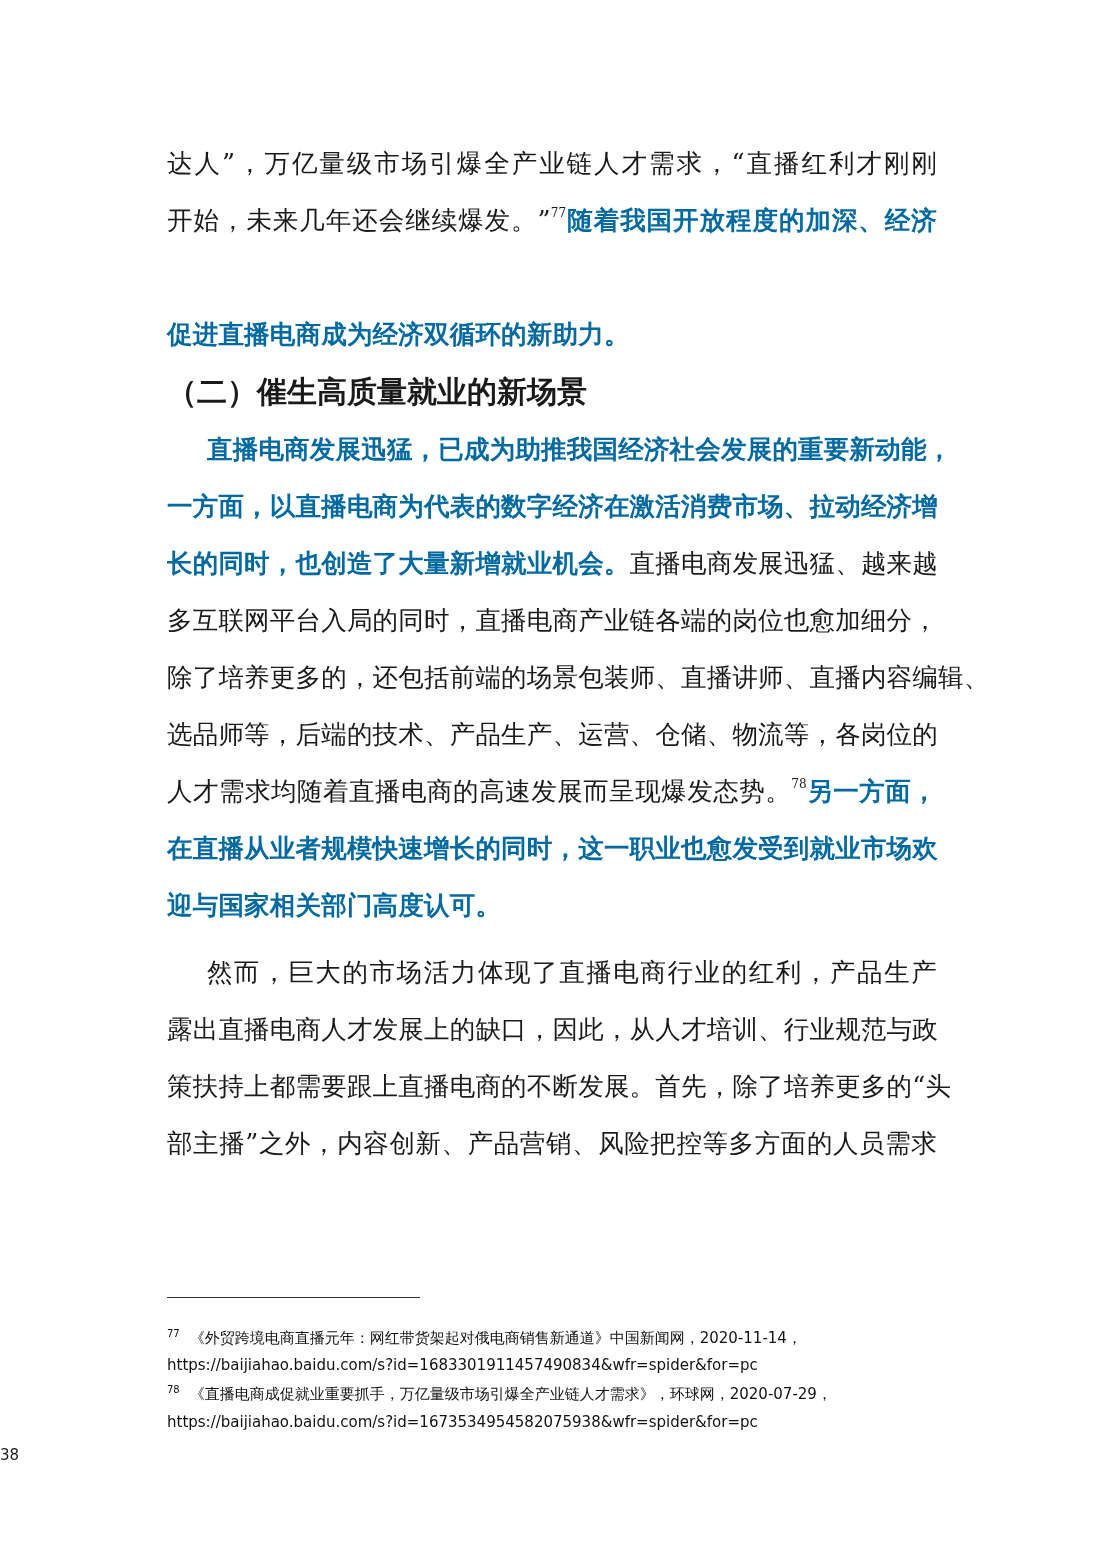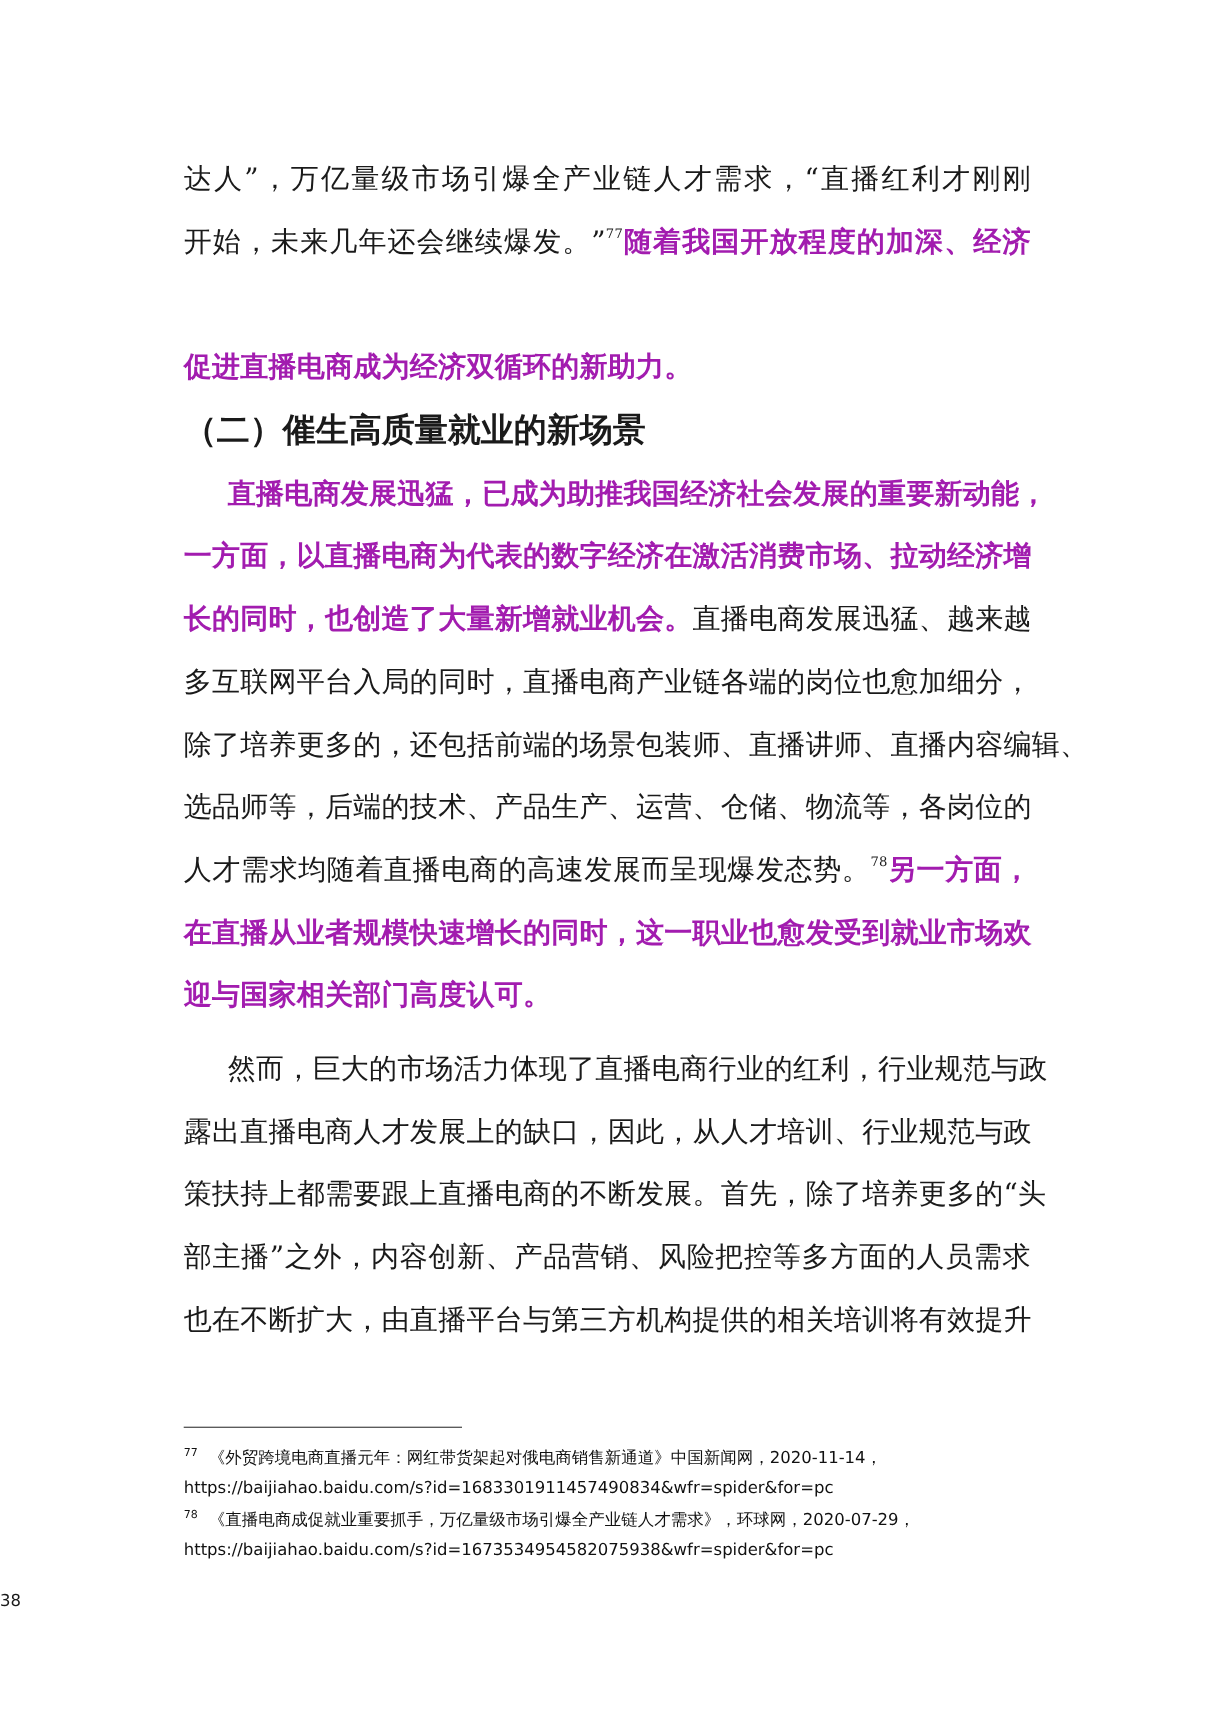--- a/index.html
+++ b/index.html
@@ -2,28 +2,28 @@
 <html><head>
 <meta charset="utf-8">
 <style>
   html, body { margin: 0; padding: 0; background: #ffffff; }
   body { width: 1102px; height: 1559px; position: relative; overflow: hidden;
          font-family: "DejaVu Serif", "Liberation Serif", serif; color: #1a1a1a; }
   .page { position: absolute; left: 0; top: 0; width: 1102px; height: 1559px; }
   .line { position: absolute; left: 167px; width: 770px; font-size: 25.5px; line-height: 40px;
           white-space: nowrap; text-align: justify; text-align-last: justify; letter-spacing: 0.2px; }
   .line.last { text-align-last: left; }
-  .b { font-weight: bold; font-family: "DejaVu Sans", "Liberation Sans", sans-serif; color: #a21caf; }
+  .b { font-weight: bold; font-family: "DejaVu Sans", "Liberation Sans", sans-serif; color: #0369a1; }
   .indent { padding-left: 40px; box-sizing: border-box; }
   sup.ref { font-size: 12px; vertical-align: 12px; line-height: 0; font-weight: normal; }
   .heading { position: absolute; left: 167px; top: 372px; font-size: 30px; line-height: 40px;
              font-weight: bold; font-family: "DejaVu Sans", "Liberation Sans", sans-serif; }
   .fn-rule { position: absolute; left: 167px; top: 1297px; width: 253px; height: 1px; background: #333; }
   .fn { position: absolute; left: 167px; font-size: 15px; line-height: 26px; white-space: nowrap;
-        font-family: "DejaVu Sans", "Liberation Sans", sans-serif; color: #111; }
+        font-family: "DejaVu Sans", "Liberation Sans", sans-serif; color: #111; margin-top: 13px; }
   .fn sup { font-size: 10px; vertical-align: 6px; line-height: 0; margin-right: 10px; }
   .page-num { position: absolute; left: 0; width: 1102px; top: 1446px; text-align: left;
               font-size: 15px; font-family: "DejaVu Sans", "Liberation Sans", sans-serif; }
 </style>
 </head>
 <body>
 
 <div class="page">
 
   <div class="line" style="top:143px">
@@ -60,33 +60,30 @@
     <span>人才需求均随着直播电商的高速发展而呈现爆发态势。</span><sup class="ref">78</sup><span class="b">另一方面，</span>
   </div>
   <div class="line b" style="top:828px">
     <span>在直播从业者规模快速增长的同时，这一职业也愈发受到就业市场欢</span>
   </div>
   <div class="line b last" style="top:885px">
     <span>迎与国家相关部门高度认可。</span>
   </div>
 
   <div class="line indent" style="top:952px">
-    <span>然而，巨大的市场活力体现了直播电商行业的红利，行业规范与政</span>
+    <span>然而，巨大的市场活力体现了直播电商行业的红利，产品生产</span>
   </div>
   <div class="line" style="top:1009px">
     <span>露出直播电商人才发展上的缺口，因此，从人才培训、行业规范与政</span>
   </div>
   <div class="line" style="top:1066px">
     <span>策扶持上都需要跟上直播电商的不断发展。首先，除了培养更多的“头</span>
   </div>
   <div class="line" style="top:1123px">
     <span>部主播”之外，内容创新、产品营销、风险把控等多方面的人员需求</span>
-  </div>
-  <div class="line" style="top:1180px">
-    <span>也在不断扩大，由直播平台与第三方机构提供的相关培训将有效提升</span>
   </div>
 
   <div class="fn-rule"></div>
 
   <div class="fn" style="top:1312px">
     <sup>77</sup><span>《外贸跨境电商直播元年：网红带货架起对俄电商销售新通道》中国新闻网，2020-11-14，</span>
   </div>
   <div class="fn" style="top:1339px">https://baijiahao.baidu.com/s?id=1683301911457490834&amp;wfr=spider&amp;for=pc</div>
 
   <div class="fn" style="top:1368px">

